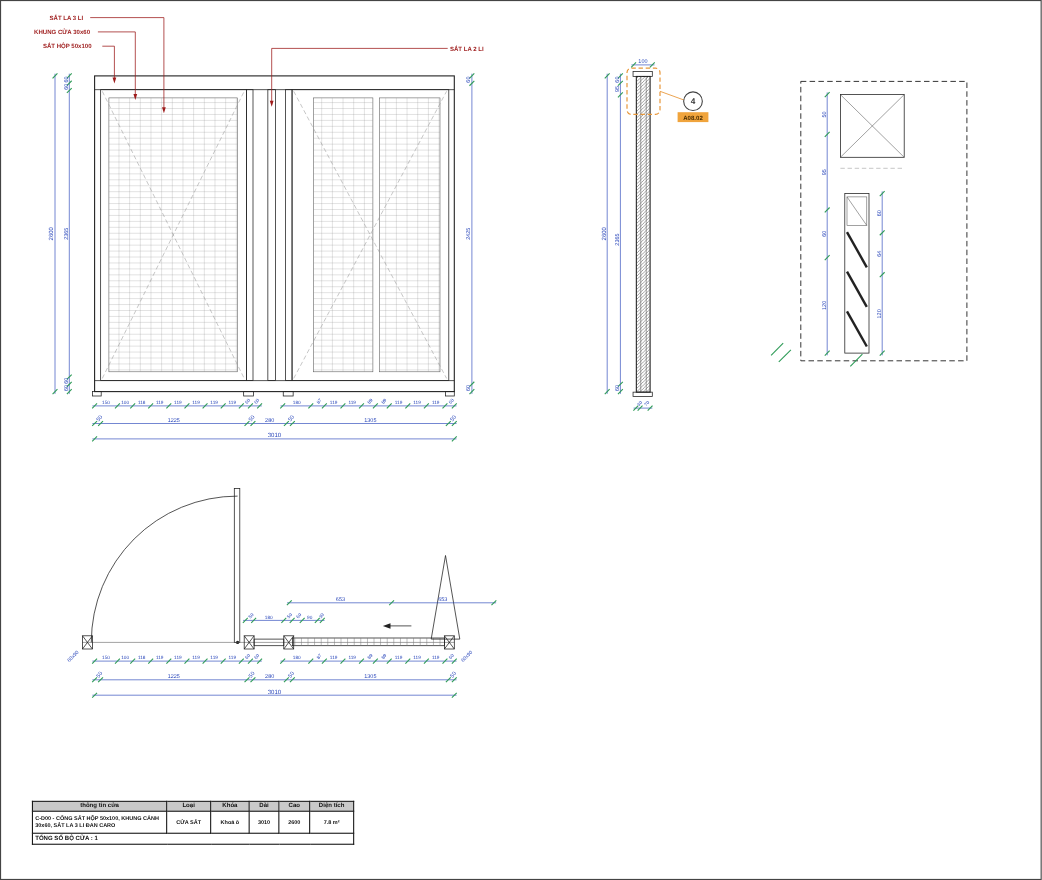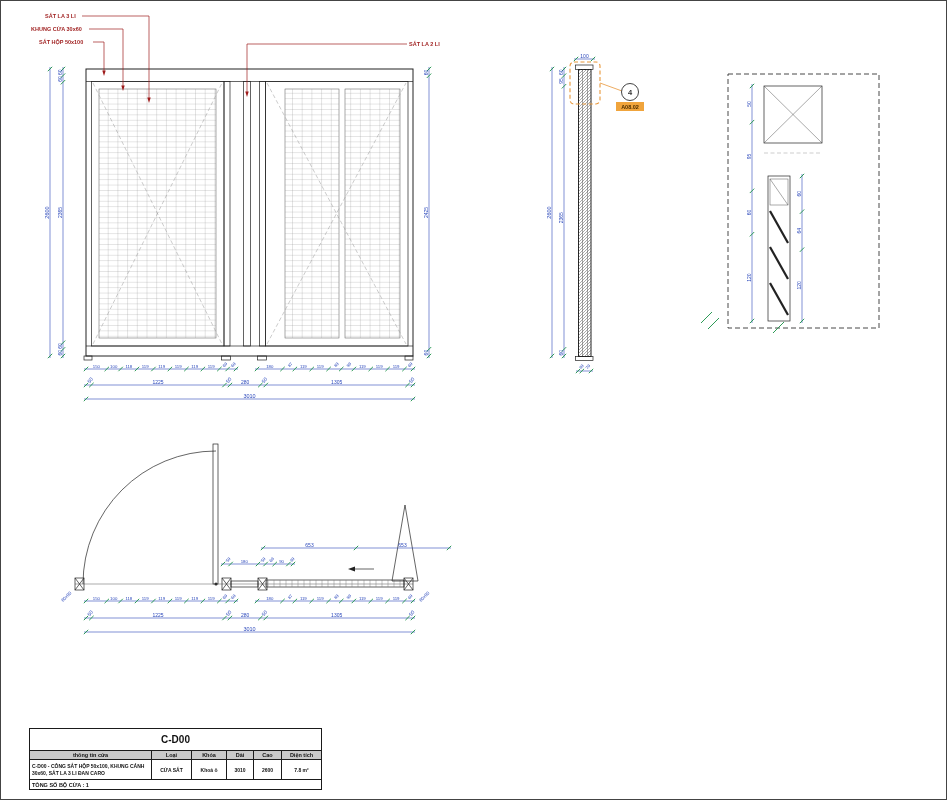--- a/index.html
+++ b/index.html
@@ -412,23 +412,20 @@
   <table>
     <colgroup>
       <col style="width:122px">
           <col style="width:40px">
           <col style="width:35px">
       <col style="width:27px">
           <col style="width:28px">
           <col style="width:40px">
     </colgroup>
     <tbody>
-          <tr>
-            <td class="tb-code" colspan="6">C-D00</td>
-          </tr>
     <tr class="tb-head">
       <th>thông tin cửa</th>
       <th>Loại</th>
       <th>Khóa</th>
       <th>Dài</th>
       <th>Cao</th>
       <th>Diện tích</th>
     </tr>
     <tr class="tb-data">
       <td class="info">C-D00 - CỔNG SẮT HỘP 50x100, KHUNG CÁNH 30x60, SẮT LA 3 LI ĐAN CARO</td>

